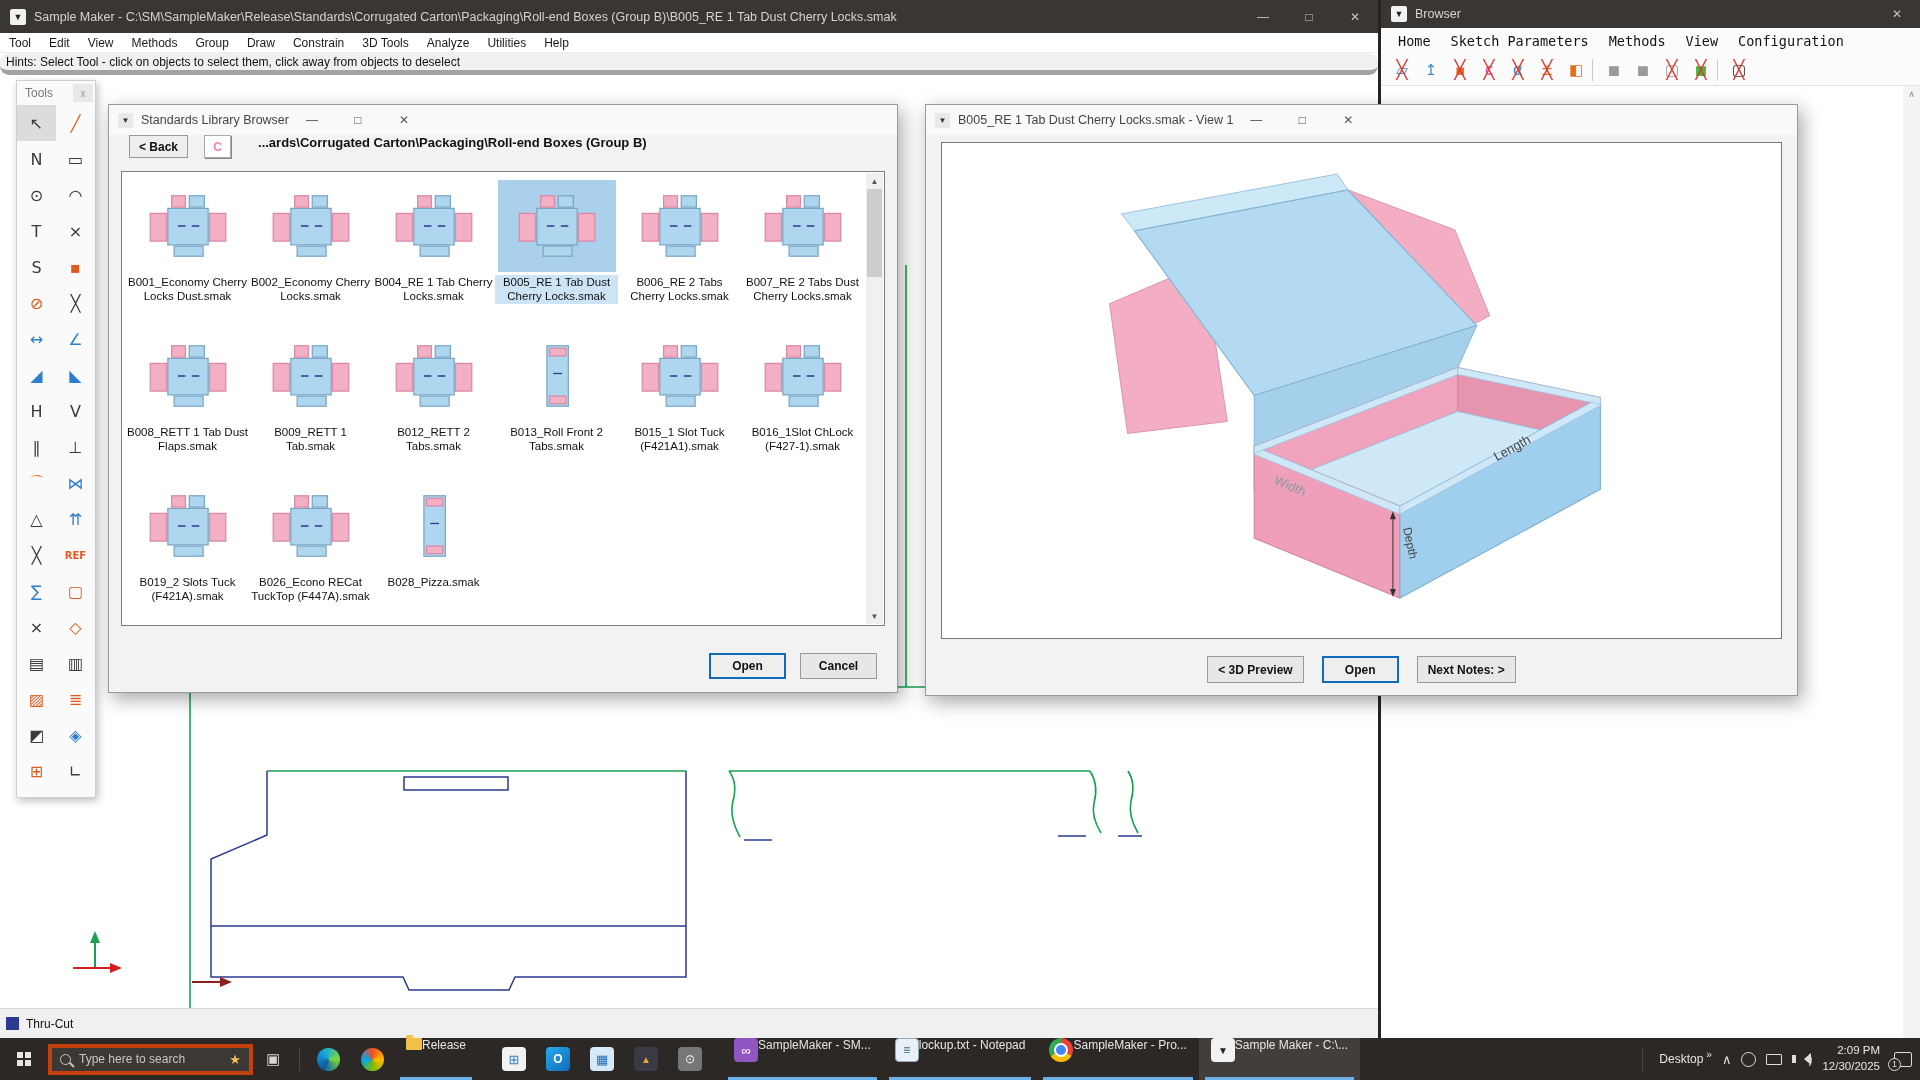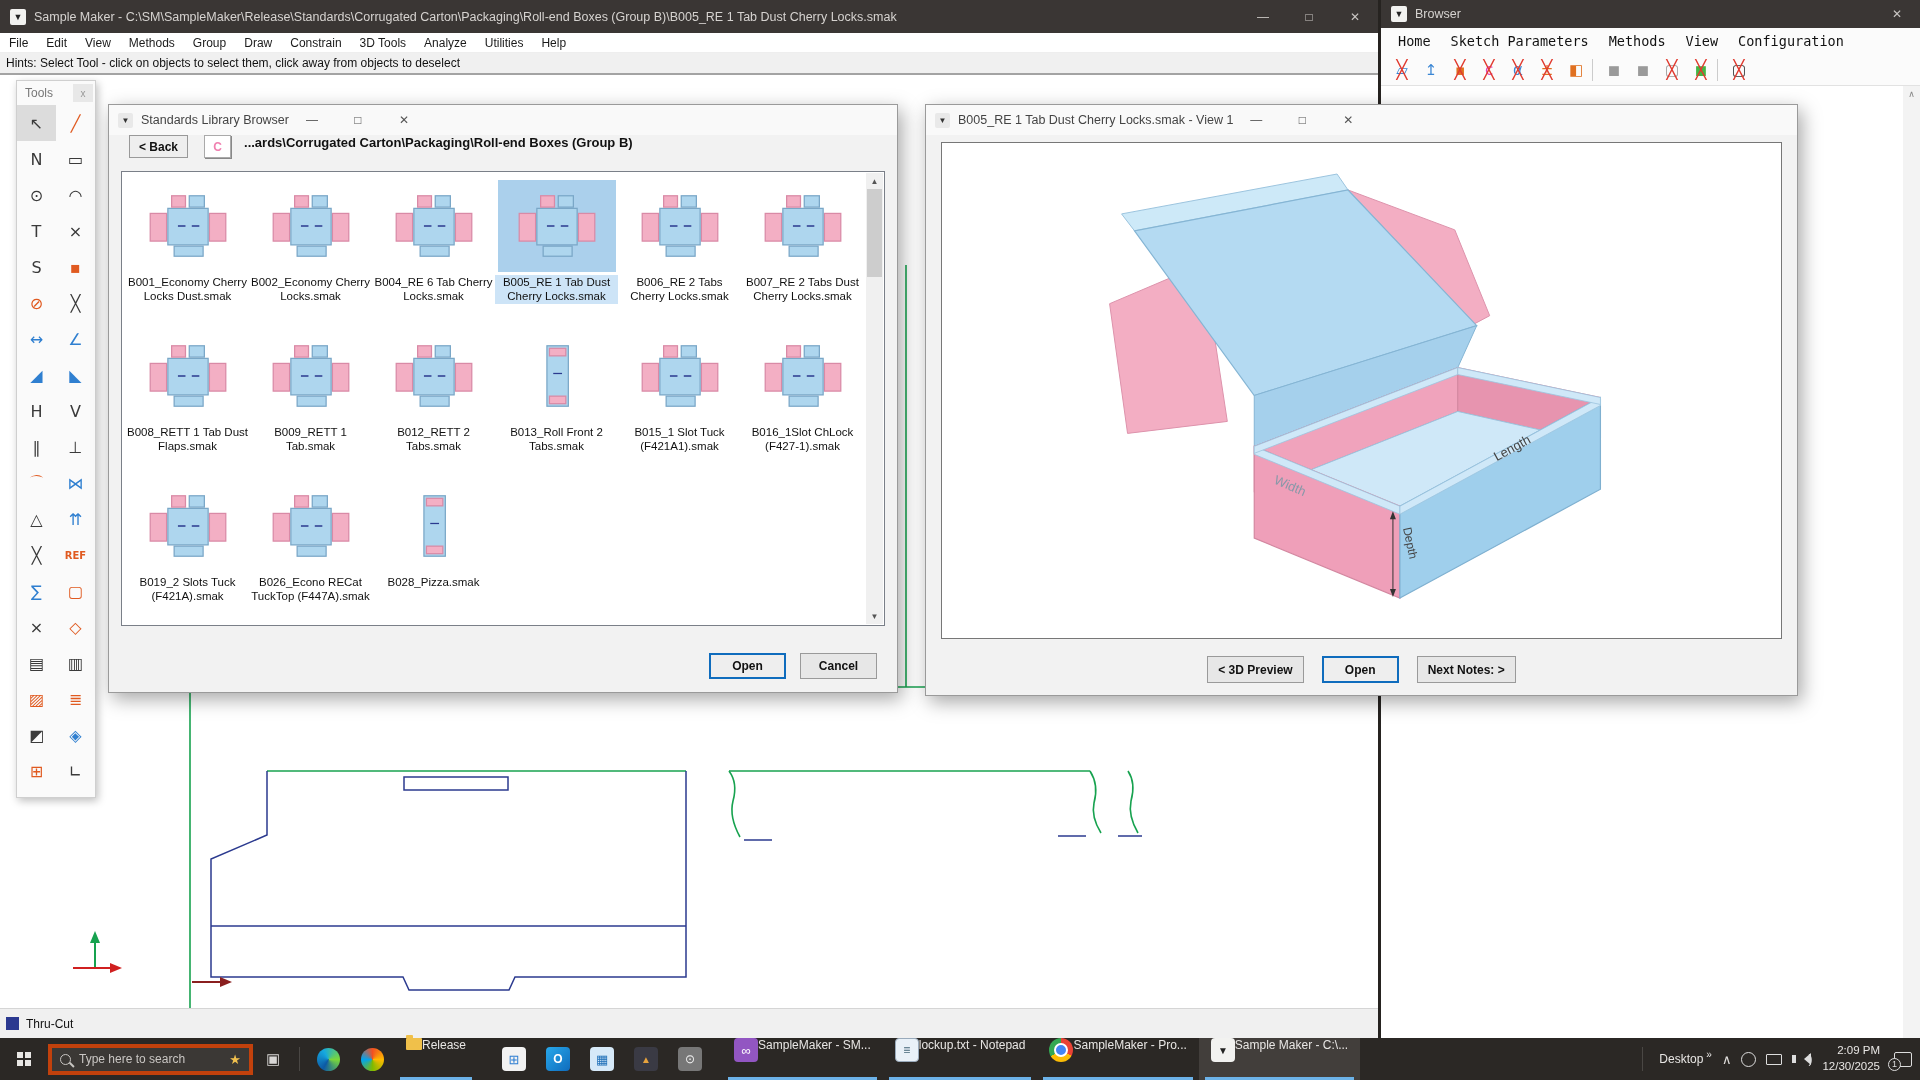--- a/index.html
+++ b/index.html
@@ -9,22 +9,22 @@
   
   #main-window{position:absolute;left:0;top:0;width:1378px;height:1038px;background:#fff;}
   .titlebar{height:33px;background:#3a3634;display:flex;align-items:center;color:#d6d3d0;font-size:12.5px;}
   .titleicon{width:16px;height:16px;background:#f2f2f0;border-radius:2px;margin:0 8px 0 10px;
     display:flex;align-items:center;justify-content:center;font-size:9px;color:#222;flex:0 0 auto;}
   .titlebar .ttl{white-space:nowrap;overflow:hidden;flex:1;}
   .wbtns{display:flex;height:100%;}
   .wbtn{width:46px;height:100%;display:flex;align-items:center;justify-content:center;color:#c9c6c3;font-size:12px;}
   #menubar{height:20px;background:#fff;display:flex;align-items:center;font-size:12px;color:#1a1a1a;border-bottom:1px solid #eee;}
   #menubar .mi{padding:0 9px;height:100%;display:flex;align-items:center;}
-  #hintbar{height:22px;background:#f0f0f0;border-bottom:2px solid #a3a3a3;display:flex;align-items:center;
-    font-size:12px;color:#111;padding-left:6px;}
+  #hintbar{height:22px;background:#f0f0f0;border-bottom:5px solid #a3a3a3;display:flex;align-items:center;
+    font-size:12px;color:#111;padding-left:6px;border-radius:9px;}
   #canvas{position:absolute;left:0;top:75px;right:0;bottom:30px;background:#fff;overflow:hidden;}
   #statusbar{position:absolute;left:0;bottom:0;width:100%;height:30px;background:#f0f0f0;border-top:1px solid #d5d5d5;
     display:flex;align-items:center;font-size:12px;color:#111;}
   #statusbar .sq{width:13px;height:13px;background:#2b3990;margin:0 7px 0 6px;}
 
   
   #tools{position:absolute;left:16px;top:80px;width:80px;height:718px;background:#fafafa;
     border:1px solid #cfcfcf;box-shadow:2px 3px 8px rgba(0,0,0,.25);z-index:5;}
   #tools .phead{height:24px;display:flex;align-items:center;font-size:12px;color:#777;padding-left:8px;}
   #tools .phead .px{margin-left:auto;width:20px;height:18px;display:flex;align-items:center;justify-content:center;
@@ -46,21 +46,21 @@
   .dlgtitle{height:30px;background:#f9f9f9;display:flex;align-items:center;font-size:12.5px;color:#444;}
   .dlgtitle .dti{width:15px;height:15px;background:#e9e9e9;border-radius:2px;margin:0 8px 0 9px;
     display:flex;align-items:center;justify-content:center;font-size:8px;color:#333;}
   .dlgtitle .wbtn{color:#555;}
   #libbar{height:36px;display:flex;align-items:flex-start;padding-left:20px;}
   #backbtn{height:23px;padding:0 9px;background:#eee;border:1px solid #999;font-size:12px;font-weight:bold;color:#111;
     display:flex;align-items:center;}
   #cbtn{height:23px;width:27px;margin-left:16px;background:#fff;border:1px solid #aaa;
     box-shadow:1px 1px 0 #888;display:flex;align-items:center;justify-content:center;
     font-size:12px;font-weight:bold;color:#f080b0;}
-  #libpath{margin-left:13px;font-size:13px;font-weight:bold;color:#111;}
+  #libpath{margin-left:27px;font-size:13px;font-weight:bold;color:#111;}
   #liblist{position:absolute;left:12px;right:12px;top:66px;height:455px;background:#fff;border:1px solid #7a7f88;}
   #libgrid{position:absolute;left:4px;top:4px;right:20px;bottom:4px;display:grid;
     grid-template-columns:repeat(6,1fr);grid-auto-rows:150px;overflow:hidden;}
   .lib-item{display:flex;flex-direction:column;align-items:center;padding-top:4px;}
   .thumb{width:118px;height:92px;display:flex;align-items:center;justify-content:center;}
   .lib-item.selected .thumb{background:#abd0ec;}
   .lib-item.selected .lbl{background:#cde4f7;}
   .lbl{font-size:11.5px;color:#111;text-align:center;line-height:1.25;margin-top:3px;max-width:132px;}
   .thumb svg.t-tall{display:none;}
   .thumb.tall svg.t-tall{display:block;}
@@ -160,21 +160,21 @@
     <div class="titleicon">▼</div>
     <div class="ttl">Sample Maker - C:\SM\SampleMaker\Release\Standards\Corrugated Carton\Packaging\Roll-end Boxes (Group B)\B005_RE 1 Tab Dust Cherry Locks.smak</div>
     <div class="wbtns">
       <div class="wbtn">—</div>
       <div class="wbtn">□</div>
       <div class="wbtn">✕</div>
     </div>
   </div>
   <div id="menubar">
 
-  <div class="mi">File</div>
+  <div class="mi">Tool</div>
       <div class="mi">Edit</div>
       <div class="mi">View</div>
       <div class="mi">Methods</div>
       <div class="mi">Group</div>
       <div class="mi">Draw</div>
       <div class="mi">Constrain</div>
       <div class="mi">3D Tools</div>
       <div class="mi">Analyze</div>
       <div class="mi">Utilities</div>
       <div class="mi">Help</div>
@@ -361,21 +361,21 @@
               <rect x="2" y="17" width="13" height="22" fill="#f3afc4" stroke="#d98aa6" stroke-width="1"></rect>
               <rect x="49" y="17" width="13" height="22" fill="#f3afc4" stroke="#d98aa6" stroke-width="1"></rect>
               <rect x="16" y="13" width="32" height="29" fill="#aed6ee" stroke="#7aa7c7" stroke-width="1"></rect>
               <rect x="19" y="3" width="11" height="9" fill="#f3afc4" stroke="#d98aa6" stroke-width="1"></rect>
               <rect x="33" y="3" width="12" height="9" fill="#aed6ee" stroke="#7aa7c7" stroke-width="1"></rect>
               <rect x="21" y="43" width="23" height="8" fill="#aed6ee" stroke="#7aa7c7" stroke-width="1"></rect>
               <path d="M24,27 h6 M35,27 h6" stroke="#2b3a8f" stroke-width="1" fill="none"></path>
             </svg>
 
           </div>
-          <div class="lbl">B004_RE 6 Tab Cherry Locks.smak</div>
+          <div class="lbl">B004_RE 1 Tab Cherry Locks.smak</div>
         </div>
 
         <div class="lib-item selected">
           <div class="thumb cross">
             <svg class="t-cross" width="82" height="68" viewBox="0 0 64 54">
               <rect x="2" y="17" width="13" height="22" fill="#f3afc4" stroke="#d98aa6" stroke-width="1"></rect>
               <rect x="49" y="17" width="13" height="22" fill="#f3afc4" stroke="#d98aa6" stroke-width="1"></rect>
               <rect x="16" y="13" width="32" height="29" fill="#aed6ee" stroke="#7aa7c7" stroke-width="1"></rect>
               <rect x="19" y="3" width="11" height="9" fill="#f3afc4" stroke="#d98aa6" stroke-width="1"></rect>
               <rect x="33" y="3" width="12" height="9" fill="#aed6ee" stroke="#7aa7c7" stroke-width="1"></rect>

